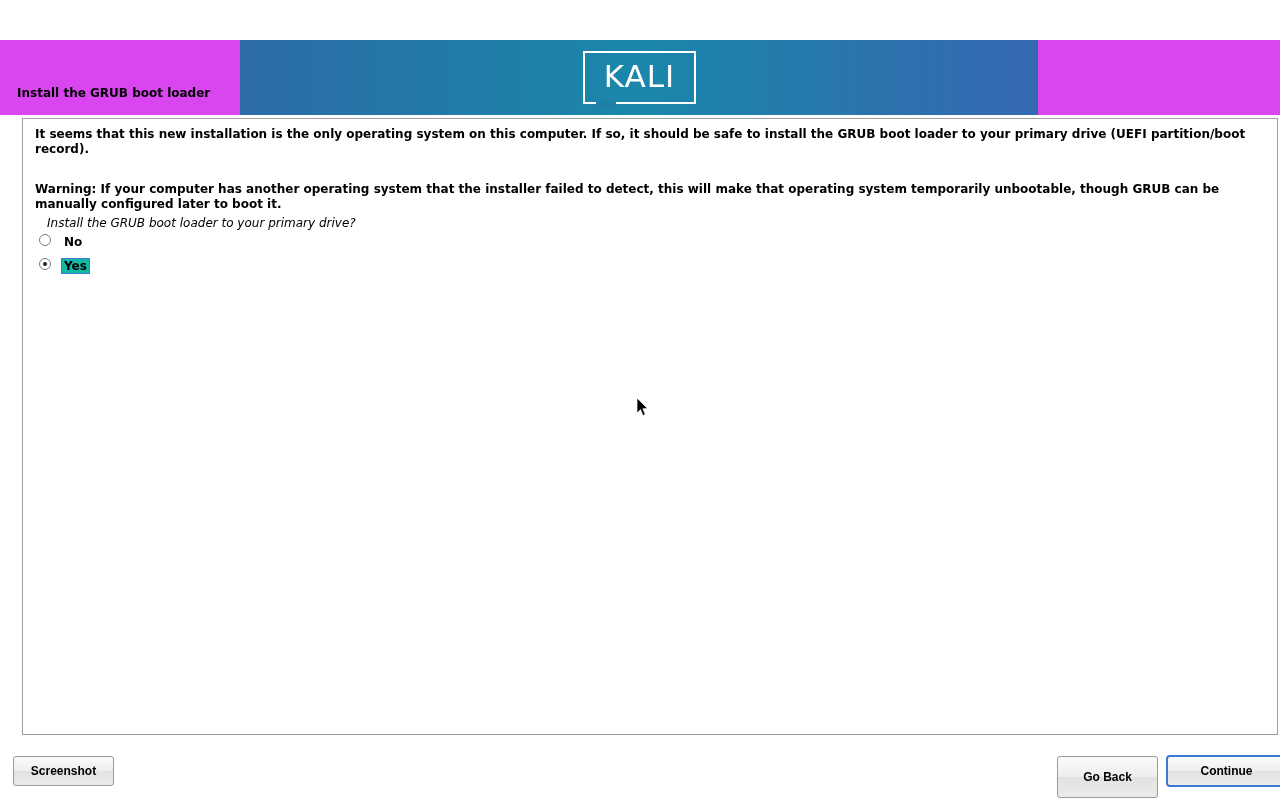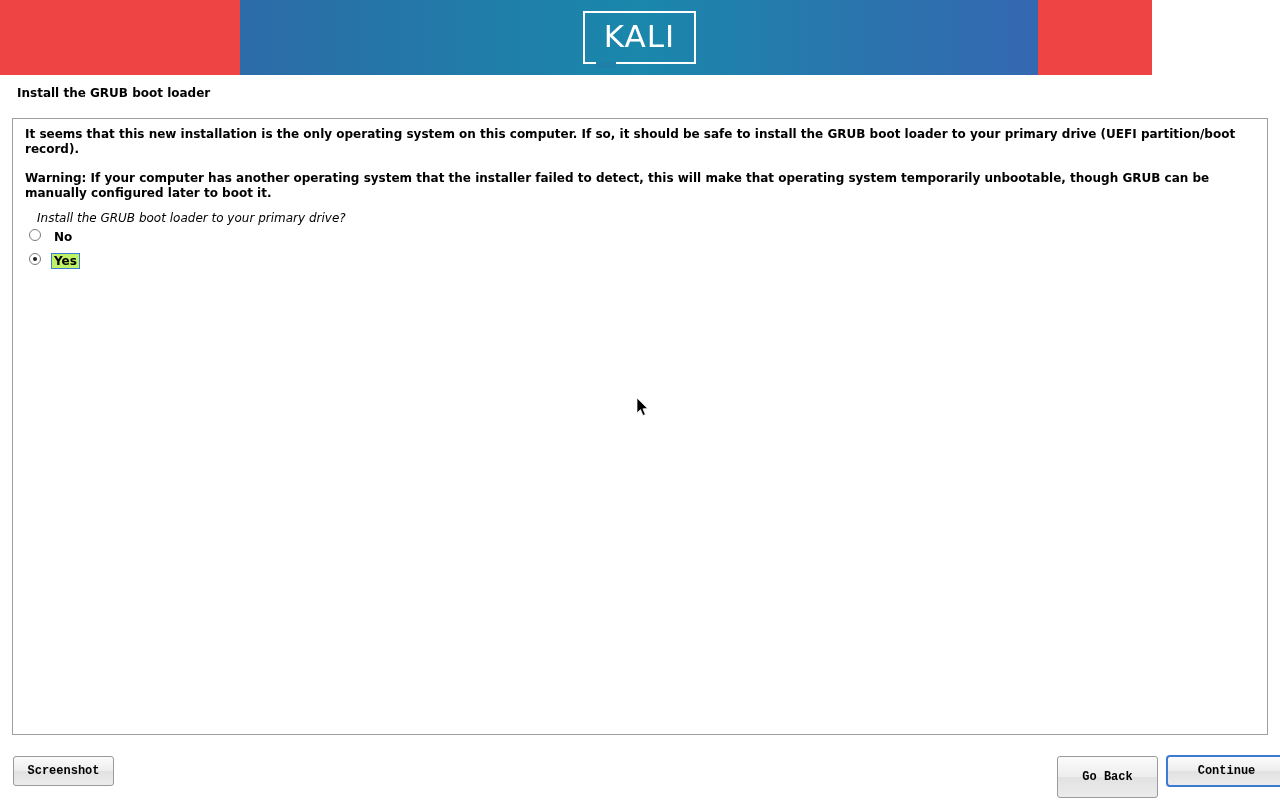--- a/index.html
+++ b/index.html
@@ -13,24 +13,25 @@
     background: #ffffff;
     font-family: "DejaVu Sans", "Liberation Sans", sans-serif;
     font-size: 12px;
     color: #000000;
     -webkit-font-smoothing: antialiased;
   }
 
   
   .banner {
     position: relative;
-    width: 1152px;
+    width: 1280px;
     height: 75px;
-    background: #ef4444;
+    background: #d946ef;
     overflow: hidden;
+    margin-top: 40px;
   }
   .banner-gradient {
     position: absolute;
     left: 240px;
     top: 0;
     width: 798px;
     height: 75px;
     background: linear-gradient(90deg, #2c6ba8 0%, #1f7fa8 35%, #1a87ab 50%, #2b73ad 80%, #3568b2 100%);
   }
   .banner-logo {
@@ -68,45 +69,45 @@
     left: 17px;
     top: 86px;
     font-size: 12px;
     font-weight: bold;
     color: #000000;
   }
 
   
   .main-panel {
     position: absolute;
-    left: 12px;
+    left: 22px;
     top: 118px;
     width: 1256px;
     height: 617px;
     border: 1px solid #9e9e9e;
     background: #ffffff;
     box-sizing: border-box;
   }
   .panel-inner {
     padding: 8px 12px;
   }
   .para {
     font-size: 12px;
     font-weight: bold;
     line-height: 15px;
     margin: 0 0 2px 0;
     color: #000000;
   }
   .para2 {
-    margin-top: 14px;
+    margin-top: 25px;
   }
   .question {
     font-size: 12px;
     font-style: italic;
-    margin: 10px 0 4px 12px;
+    margin: 4px 0 4px 12px;
     color: #000000;
   }
   .radio-row {
     display: flex;
     align-items: flex-start;
     height: 20px;
     margin-left: 4px;
     margin-top: 4px;
   }
   .radio {
@@ -131,32 +132,32 @@
     background: #222222;
   }
   .radio-label {
     font-size: 12px;
     font-weight: bold;
     color: #000000;
     padding: 1px 3px;
   }
   .radio-label.focused {
     border: 1px solid #3b7bd4;
-    background: #bef264;
+    background: #14b8a6;
     padding: 0px 2px;
   }
 
   
   .btn {
     position: absolute;
     box-sizing: border-box;
     border: 1px solid #9a9a9a;
     border-radius: 3px;
     background: linear-gradient(180deg, #fbfbfb 0%, #ededed 50%, #e2e2e2 51%, #ebebeb 100%);
-    font-family: Liberation Mono, monospace;
+    font-family: Liberation Sans, sans-serif;
     font-size: 12px;
     font-weight: bold;
     color: #000000;
     display: flex;
     align-items: center;
     justify-content: center;
     cursor: default;
   }
   #screenshot-button {
     left: 13px;

